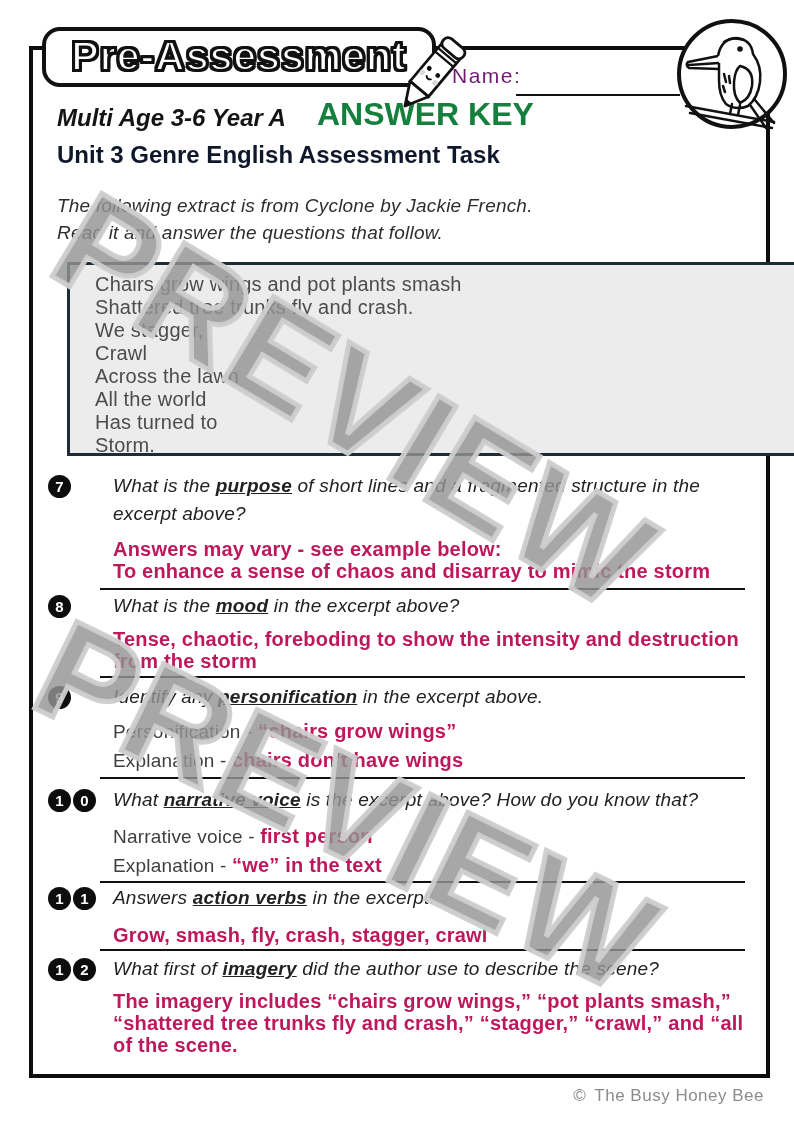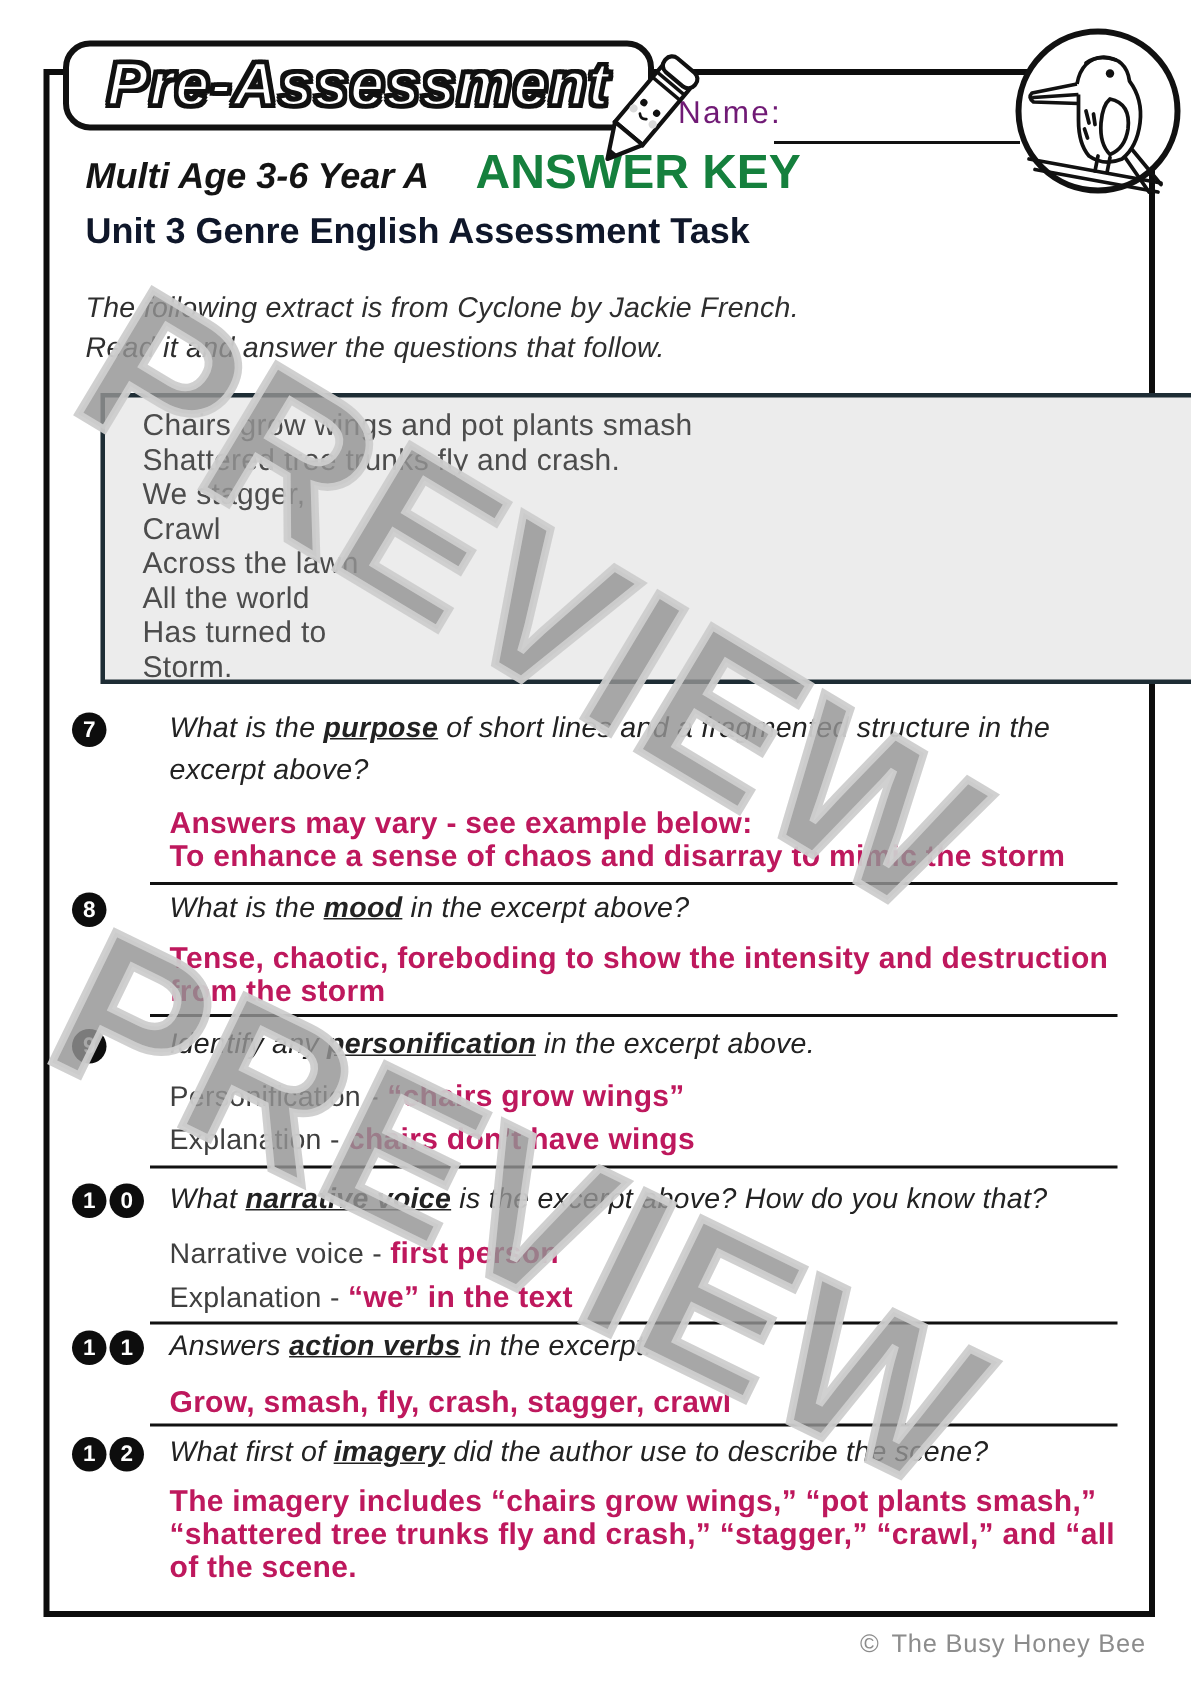--- a/index.html
+++ b/index.html
@@ -11,21 +11,21 @@
          border:4px solid #0d0d0d;box-sizing:border-box;}
 
   
   .banner{position:absolute;left:42px;top:27px;width:394px;height:60px;background:#fff;
           border:4px solid #111;border-radius:18px;box-sizing:border-box;
           display:flex;align-items:center;justify-content:center;z-index:5;}
   .banner-title{font-size:41px;font-weight:800;color:#fff;letter-spacing:1px;
           -webkit-text-stroke:2.2px #111;
           text-shadow:-2px -2px 0 #111,2px -2px 0 #111,-2px 2px 0 #111,2px 2px 0 #111,
                       0 -2px 0 #111,0 2px 0 #111,-2px 0 0 #111,2px 0 0 #111;
-          white-space:nowrap;padding-bottom:2px;font-style:italic;}
+          white-space:nowrap;padding-bottom:2px;}
   .pencil{position:absolute;left:392px;top:24px;width:74px;height:98px;z-index:6;
           transform:rotate(40deg);transform-origin:50% 50%;}
 
   
   .bird{position:absolute;left:674px;top:16px;width:116px;height:122px;z-index:6;}
 
   
   .name-label{position:absolute;left:452px;top:64px;font-size:21px;font-weight:500;
           letter-spacing:1.5px;color:#701a75;z-index:4;}
   .name-line{position:absolute;left:516px;top:94px;width:164px;border-top:2px solid #111;z-index:4;}

